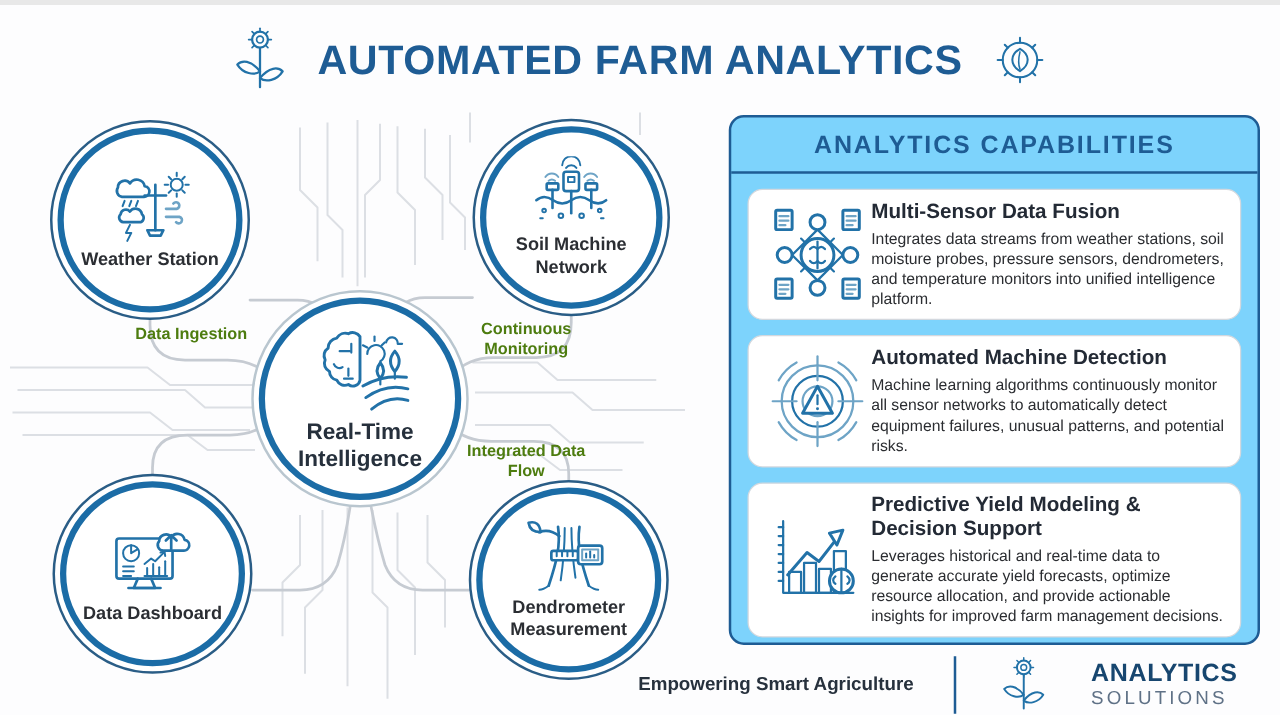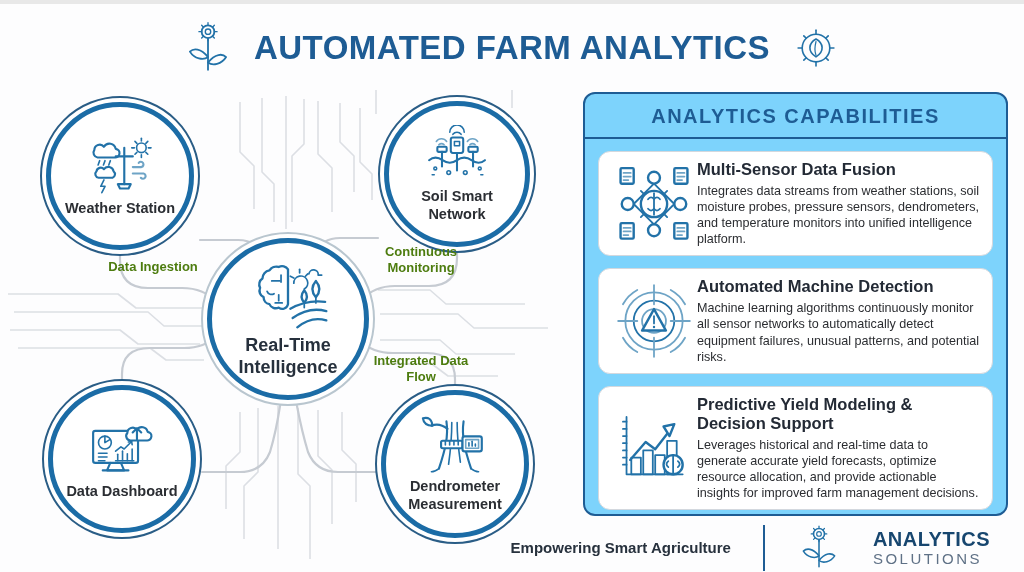--- a/index.html
+++ b/index.html
@@ -195,21 +195,21 @@
         <path class="s1" d="M5 34 q6 -5 13 0 t14 0 t14 0 t13 0" fill="none"></path>
         <g class="s1 thin">
           <circle cx="11" cy="42" r="1.4"></circle>
             <circle cx="24" cy="46" r="1.8"></circle>
           <circle cx="40" cy="46" r="1.8"></circle>
             <circle cx="54" cy="42" r="1.4"></circle>
           <line x1="8" y1="48" x2="10" y2="48"></line>
             <line x1="55" y1="48" x2="57" y2="48"></line>
         </g>
       </svg>
-      <div class="node-label">Soil Smart Network</div>
+      <div class="node-label">Soil Machine Network</div>
     </div>
   </div>
 
   <div class="node center-node" style="left:201px;top:228px;width:174px;height:174px">
     <div class="ring-outer"></div>
     <div class="ring-inner">
       <svg width="86" height="72" viewBox="0 0 72 62">
         <path class="s1" d="M36 8 a6 6 0 0 0 -8 -2 a7 7 0 0 0 -8 3 a7 7 0 0 0 -6 7 a6 6 0 0 0 -2 8 a6 6 0 0 0 3 8 a6 6 0 0 0 5 6 a6 6 0 0 0 8 3 a5 5 0 0 0 8 -3 Z"></path>
         <g class="s1 thin">
           <path d="M22 18 h7"></path>
@@ -291,21 +291,21 @@
             <line x1="45" y1="29" x2="45" y2="26"></line>
             <line x1="48" y1="29" x2="48" y2="24.5"></line>
             <line x1="51" y1="29" x2="51" y2="27"></line>
           </g>
       </svg>
       <div class="node-label">Dendrometer Measurement</div>
     </div>
   </div>
 
   <div class="edge-label" style="left:98px;top:255px">Data Ingestion</div>
-  <div class="edge-label" style="left:366px;top:240px">Continuous Monitoring</div>
+  <div class="edge-label" style="left:366px;top:251px">Continuous Monitoring</div>
   <div class="edge-label" style="left:366px;top:349px">Integrated Data Flow</div>
 
   <div class="panel">
     <div class="panel-header">
       <span class="panel-title">ANALYTICS CAPABILITIES</span>
     </div>
     <div class="panel-body">
 
       <div class="card">
         <svg class="card-icon" viewBox="0 0 72 72">

